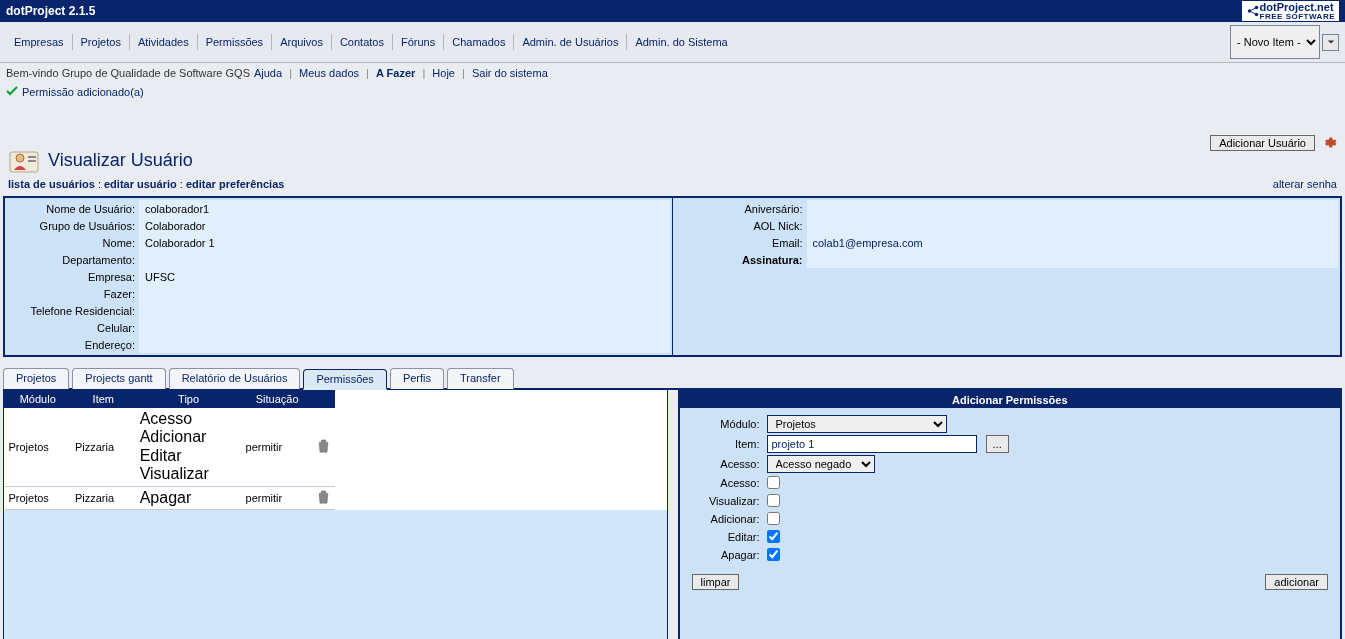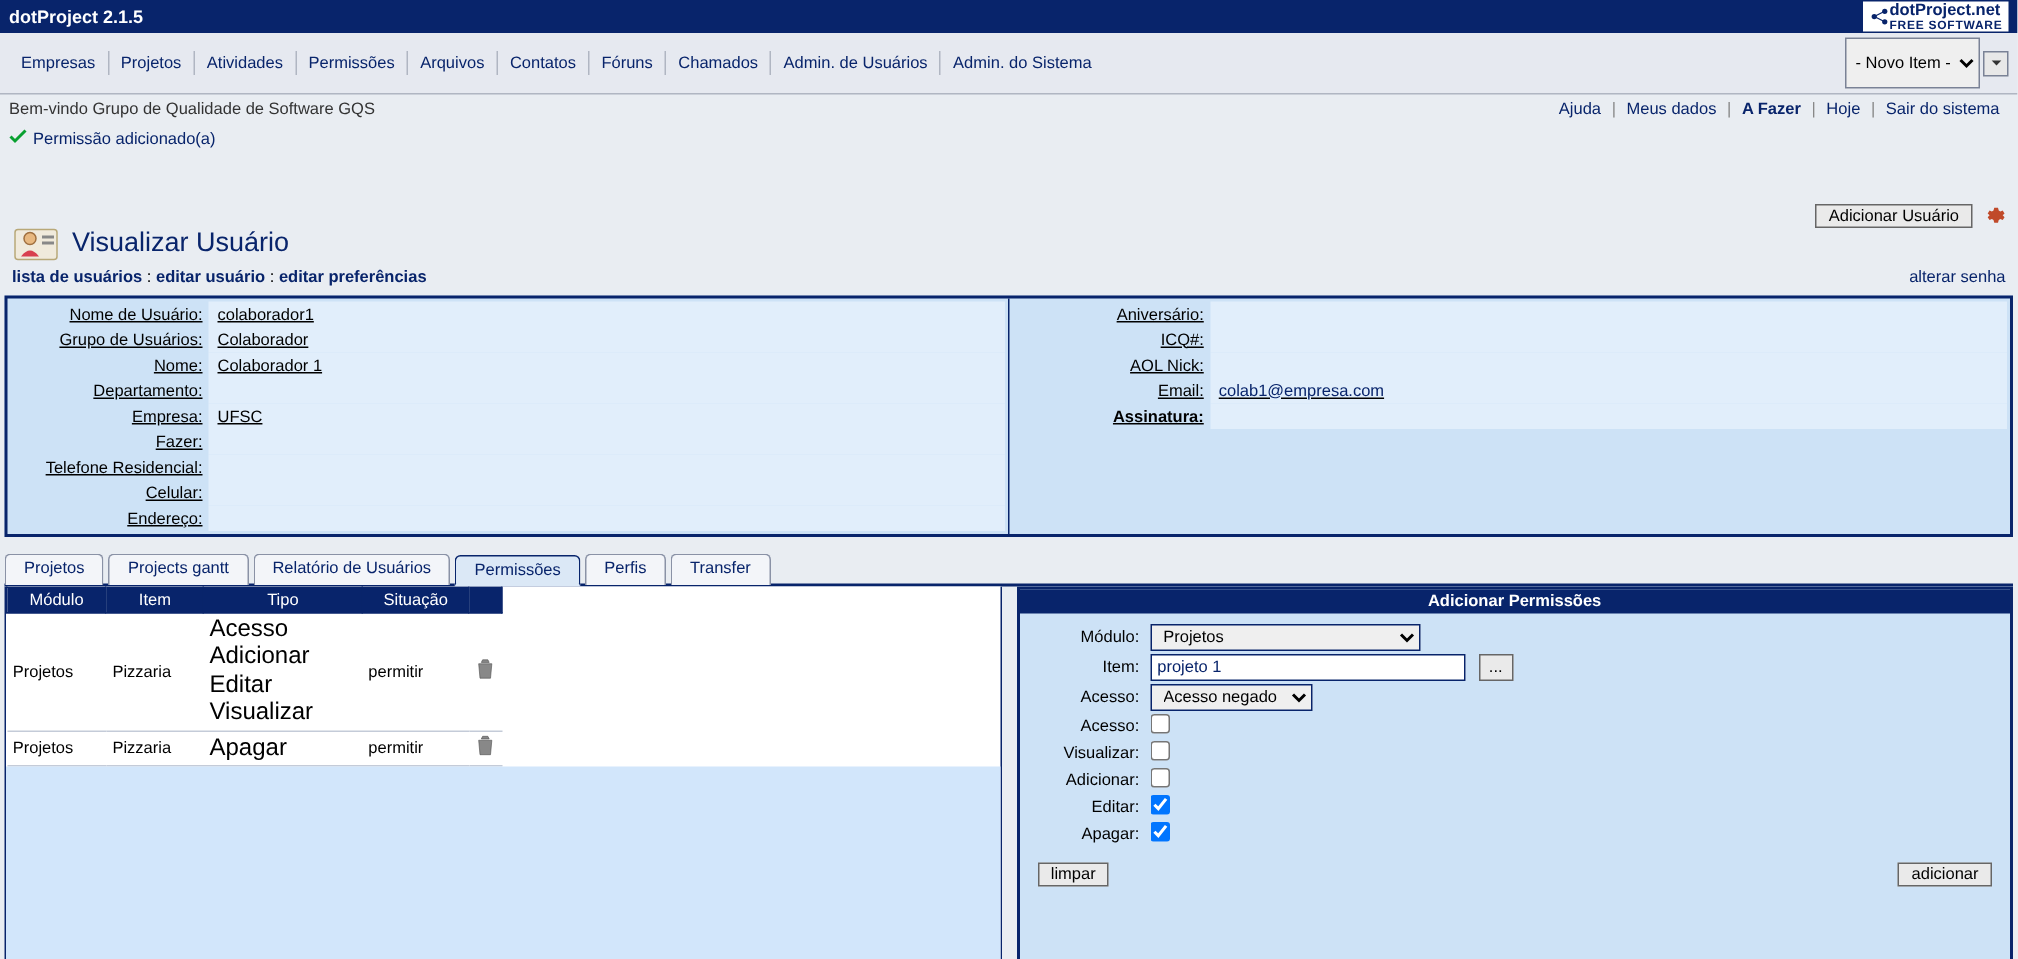--- a/index.html
+++ b/index.html
@@ -63,21 +63,20 @@
     border: 1px solid #7a8296;
     background: #e8e8e8;
     display: inline-flex; align-items: center; justify-content: center;
     cursor: pointer;
   }
   .dropdown-btn svg { width: 8px; height: 8px; }
 
   
   .welcome-bar {
     display: flex;
-    justify-content: space-between;
     padding: 4px 8px 4px 6px;
     color: #333;
   }
   .welcome-bar .right-links a { padding: 0 4px; }
   .welcome-bar .right-links .sep { color: #888; }
   .welcome-bar .right-links .bold { font-weight: bold; color: #08246b; }
 
   
   .status-msg {
     padding: 2px 6px 6px 6px;
@@ -138,21 +137,20 @@
   .details-panel {
     margin: 0 3px;
     border: 2px solid #08246b;
     display: flex;
     background: #cde2f6;
   }
   .details-col {
     width: 50%;
     border-right: 1px solid #08246b;
     padding: 2px;
-    text-decoration: underline;
   }
   .details-col:last-child { border-right: none; }
   .details-col table { width: 100%; border-collapse: collapse; }
   .details-col td.label {
     width: 132px;
     text-align: right;
     padding: 0 4px 0 0;
     white-space: nowrap;
     vertical-align: middle;
     height: 17px;
@@ -424,24 +422,20 @@
       </table>
   </div>
   <div class="details-col">
     <table>
       <tbody>
           <tr>
             <td class="label">Aniversário:</td>
             <td class="val"></td>
           </tr>
       <tr>
-            <td class="label">ICQ#:</td>
-            <td class="val"></td>
-          </tr>
-      <tr>
             <td class="label">AOL Nick:</td>
             <td class="val"></td>
           </tr>
       <tr>
             <td class="label">Email:</td>
             <td class="val"><a>colab1@empresa.com</a></td>
           </tr>
       <tr>
             <td class="label bold">Assinatura:</td>
             <td class="val"></td>

